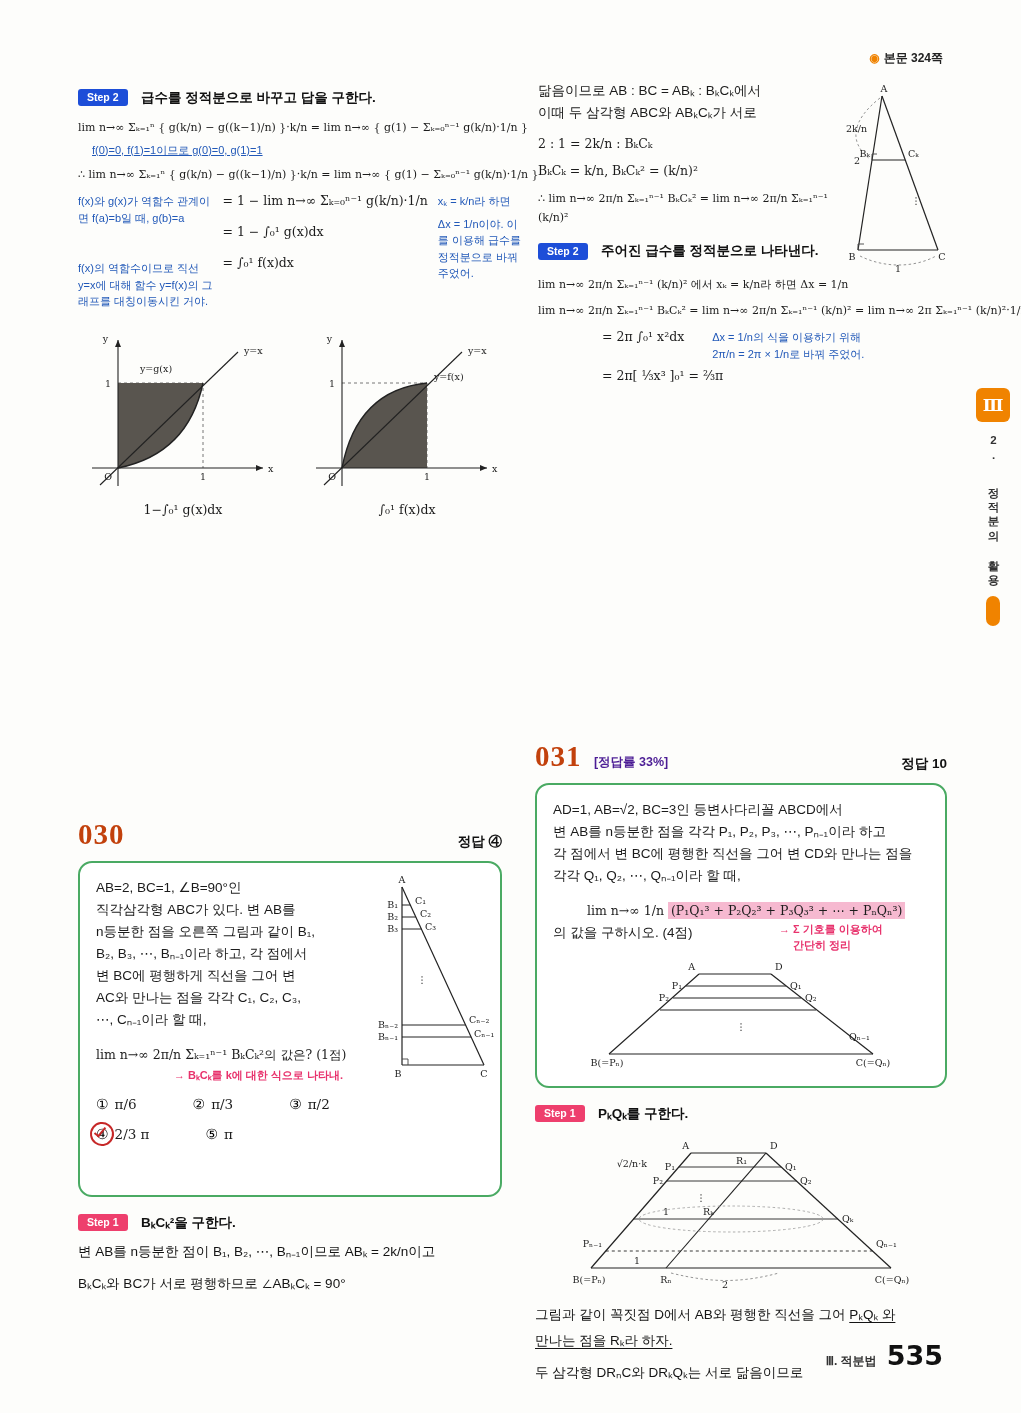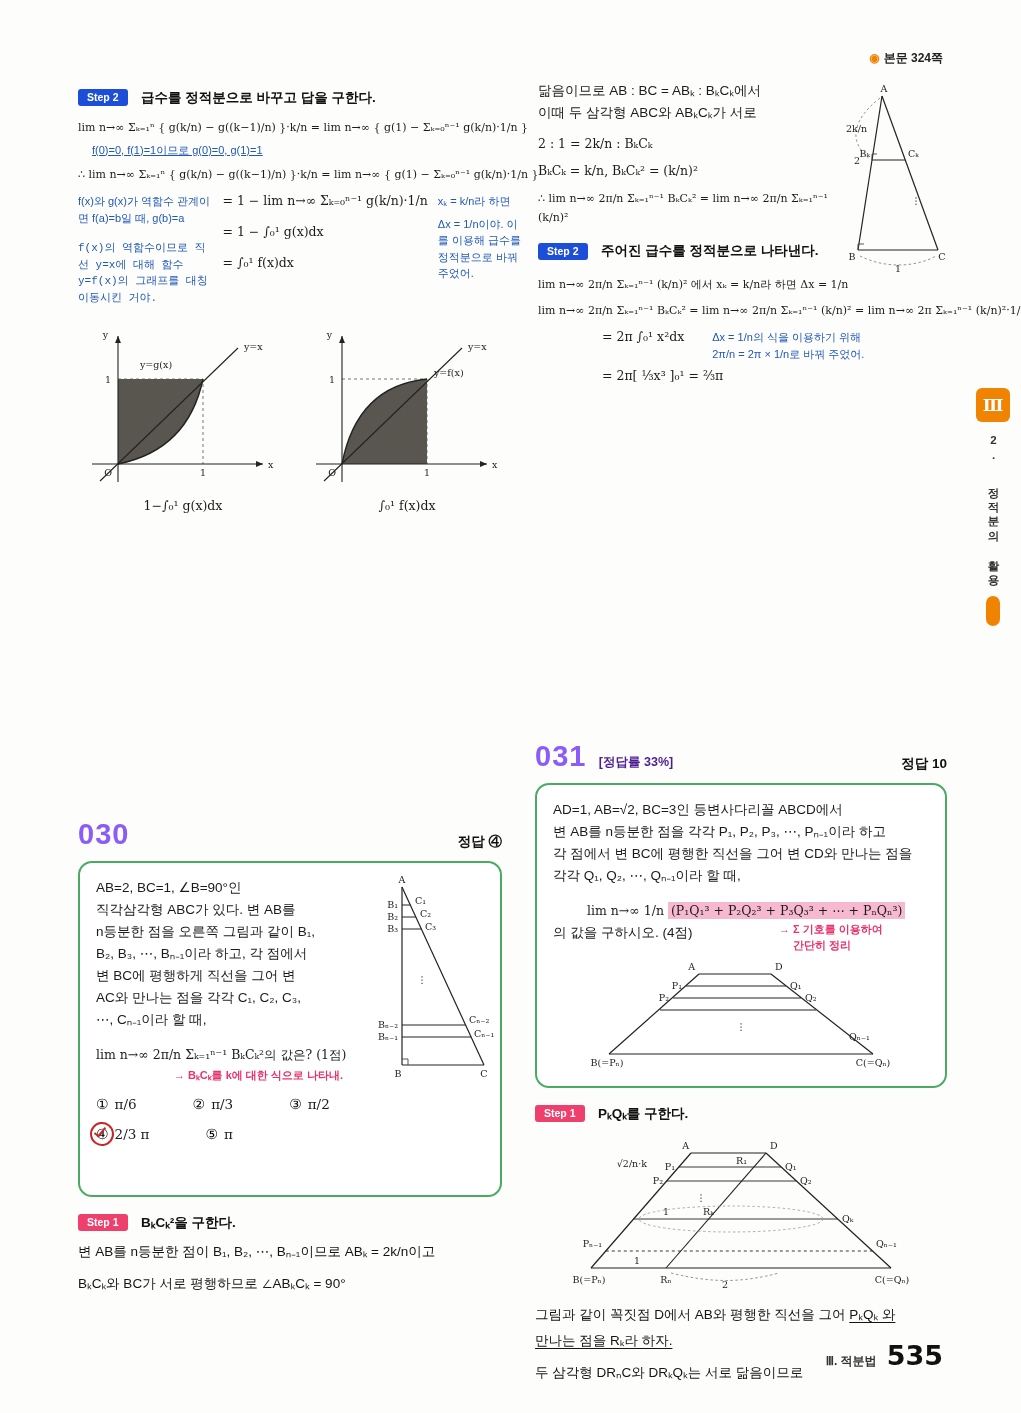--- a/index.html
+++ b/index.html
@@ -34,21 +34,21 @@
 
   .side-tab { position:absolute; left:972px; top:388px; width:42px; text-align:center; }
   .side-tab .roman { display:inline-block; width:34px; height:34px; line-height:34px; background:#f08300; color:#fff; font-weight:bold; font-size:17px; border-radius:6px; font-family:"DejaVu Serif",serif; }
   .side-tab .vlabel { margin-top:10px; writing-mode:vertical-rl; text-orientation:upright; font-size:11.5px; font-weight:bold; color:#333; letter-spacing:3px; height:150px; display:inline-block; }
   .side-tab .pill { width:14px; height:30px; background:#f08300; border-radius:7px; margin:10px auto 0; }
 
   .problem { position:absolute; }
   .p030 { left:78px; top:818px; width:424px; }
   .p031 { left:535px; top:740px; width:412px; }
   .prob-head { display:flex; justify-content:space-between; align-items:flex-end; margin-bottom:10px; }
-  .prob-num { font-size:29px; font-weight:bold; color:#8b5cf6; font-family:Liberation Sans, sans-serif; letter-spacing:1px; }
+  .prob-num { font-size:29px; font-weight:bold; color:#c2410c; font-family:Liberation Serif, serif; letter-spacing:1px; }
   .rate { color:#4c1d95; font-weight:bold; font-size:12.5px; margin-left:8px; }
   .ans { font-weight:bold; font-size:13.5px; color:#111; }
 
   .gbox { border:2.5px solid #4aaa63; border-radius:14px; background:#fff; padding:14px 16px; position:relative; }
   .body-line { font-size:13.5px; line-height:22px; color:#1b1b1b; }
   .q-line { font-size:12.5px; margin-top:16px; }
   .hl { background:#f6b9d0; padding:1px 3px; }
 
   .choices { display:flex; gap:56px; margin-top:12px; font-size:13.5px; }
   .choice { display:flex; align-items:center; gap:6px; }
@@ -83,21 +83,21 @@
       <span class="step-title">급수를 정적분으로 바꾸고 답을 구한다.</span>
     </div>
 
     <div class="math math-xs" style="margin-top:14px;">lim n→∞ Σₖ₌₁ⁿ { g(k/n) − g((k−1)/n) }·k/n = lim n→∞ { g(1) − Σₖ₌₀ⁿ⁻¹ g(k/n)·1/n }</div>
     <div class="note note-ul" style="margin:8px 0 0 14px;">f(0)=0, f(1)=1이므로 g(0)=0, g(1)=1</div>
     <div class="math math-xs" style="margin-top:10px;">∴ lim n→∞ Σₖ₌₁ⁿ { g(k/n) − g((k−1)/n) }·k/n = lim n→∞ { g(1) − Σₖ₌₀ⁿ⁻¹ g(k/n)·1/n }</div>
 
     <div class="flexrow" style="margin-top:12px;">
       <div style="width:172px;">
         <div class="note">f(x)와 g(x)가 역함수 관계이면 f(a)=b일 때, g(b)=a</div>
-        <div class="note" style="margin-top:14px;font-family:Liberation Mono, monospace;">f(x)의 역함수이므로 직선 y=x에 대해 함수 y=f(x)의 그래프를 대칭이동시킨 거야.</div>
+        <div class="note" style="margin-top:34px;">f(x)의 역함수이므로 직선 y=x에 대해 함수 y=f(x)의 그래프를 대칭이동시킨 거야.</div>
       </div>
       <div class="eqcol">
         <div class="math math-line">= 1 − lim n→∞ Σₖ₌₀ⁿ⁻¹ g(k/n)·1/n</div>
         <div class="math math-line" style="margin-top:16px;">= 1 − ∫₀¹ g(x)dx</div>
         <div class="math math-line" style="margin-top:16px;">= ∫₀¹ f(x)dx</div>
       </div>
       <div style="width:112px; margin-left:10px;">
         <div class="note">xₖ = k/n라 하면</div>
         <div class="note" style="margin-top:6px;">Δx = 1/n이야. 이를 이용해 급수를 정적분으로 바꿔 주었어.</div>
       </div>

